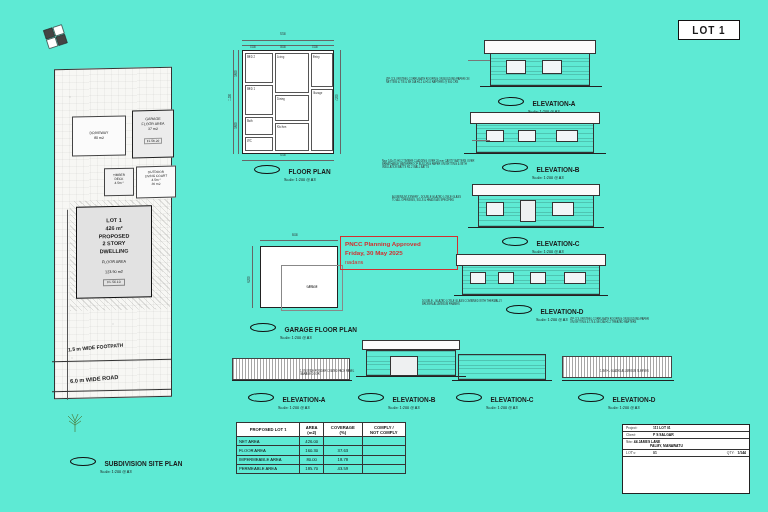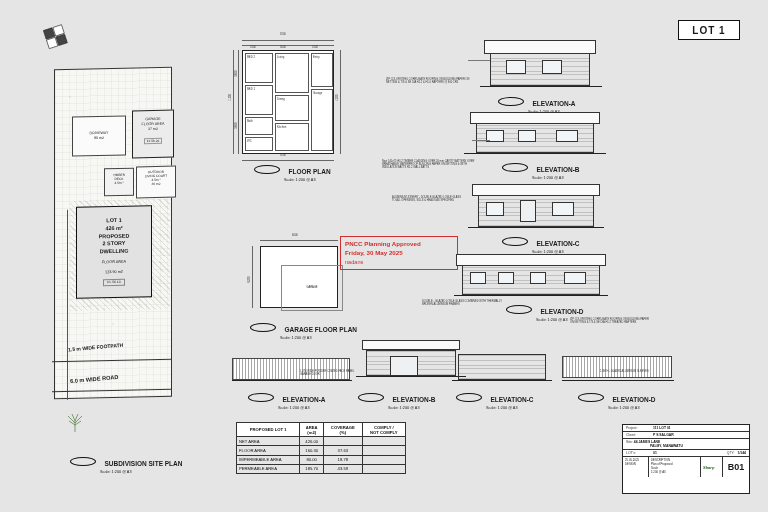--- a/index.html
+++ b/index.html
@@ -5,21 +5,21 @@
   * { box-sizing: border-box; }
   html, body { margin:0; padding:0; }
   body {
     width:768px; height:512px;
     background:#ffffff;
     font-family:"Liberation Sans", sans-serif;
     color:#1a1a1a;
     position:relative;
     overflow:hidden;
   }
-  .sheet { position:absolute; inset:0; background:#e5e5e5; }
+  .sheet { position:absolute; inset:0; background:#5eead4; }
 
   
   .abs { position:absolute; }
   .cap { font-size:6.5px; font-weight:bold; }
   .capsub { font-size:3.8px; }
 
   
   .northbox { left:40px; top:24px; width:32px; height:26px; }
   .northbox svg { display:block; }
 
@@ -494,31 +494,15 @@
       <span class="k">Site:</span>
       <span class="v">44 JAMES LANE</span>
       <div class="v" style="margin-left:24px">PALMY, MANAWATU</div>
     </div>
     <div class="tb-row">
       <span class="k">LOT's:</span>
       <span class="v">01</span>
       <span class="k" style="width:auto;margin-left:auto">QTY:</span>
       <span class="v">1/144</span>
     </div>
-    <div class="tb-bottom">
-      <div class="c" style="width:26px;">
-        <div>25.05.2025</div>
-        <div>DESIGN</div>
-      </div>
-      <div class="c" style="width:52px;">
-        <div>DESCRIPTION</div>
-        <div>Plan of Proposed</div>
-        <div>Scale</div>
-        <div>1:200 @ A3</div>
-      </div>
-      <div class="c" style="width:22px; display:flex; align-items:center;">
-        <span class="logo-swoosh">Sharp</span>
-      </div>
-      <div class="tb-sheet">B01</div>
-    </div>
   </div>
 
 </div>
 
 </body></html>

